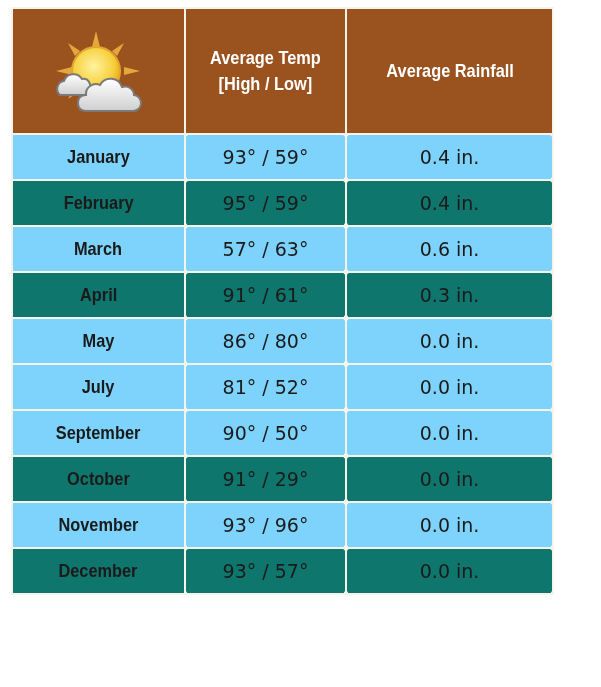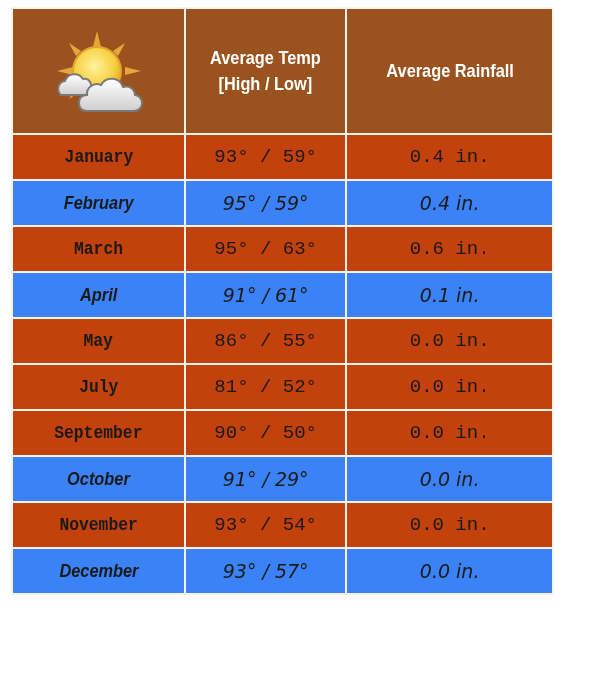--- a/index.html
+++ b/index.html
@@ -27,31 +27,32 @@
   }
   .hdr-text { display: inline-block; transform: scaleX(0.86); }
   .col-month { width: 178px; }
   .col-temp { width: 168px; }
   .col-rain { width: 218px; }
   .weather-table td {
     height: 44px;
     font-size: 19px;
     color: #1a1a1a;
   }
-  .row-odd td { background: #c2410c; font-family: Liberation Mono, monospace; }
-  .row-even td { background: #3b82f6; font-style: italic; }
+  .row-odd td { background: #7dd3fc; }
+  .row-even td { background: #0f766e; }
   .cell-month {
     font-family: "Liberation Sans", sans-serif;
     font-weight: bold;
     font-size: 20px;
   }
   .month-text { display: inline-block; transform: scaleX(0.86); }
   .cell-temp, .cell-rain {
     font-family: "DejaVu Sans", sans-serif;
     font-size: 18px;
+    border-radius: 6px;
   }
   .icon-cell svg { display: block; margin: 0 auto; }
 </style>
 </head>
 <body>
 
 <table class="weather-table">
   <thead>
     <tr>
       <th class="col-month icon-cell">
@@ -101,51 +102,51 @@
       <td class="cell-temp">93° / 59°</td>
       <td class="cell-rain">0.4 in.</td>
     </tr>
     <tr class="row-even">
       <td class="cell-month"><span class="month-text">February</span></td>
       <td class="cell-temp">95° / 59°</td>
       <td class="cell-rain">0.4 in.</td>
     </tr>
     <tr class="row-odd">
       <td class="cell-month"><span class="month-text">March</span></td>
-      <td class="cell-temp">95° / 63°</td>
+      <td class="cell-temp">57° / 63°</td>
       <td class="cell-rain">0.6 in.</td>
     </tr>
     <tr class="row-even">
       <td class="cell-month"><span class="month-text">April</span></td>
       <td class="cell-temp">91° / 61°</td>
-      <td class="cell-rain">0.1 in.</td>
+      <td class="cell-rain">0.3 in.</td>
     </tr>
     <tr class="row-odd">
       <td class="cell-month"><span class="month-text">May</span></td>
-      <td class="cell-temp">86° / 55°</td>
+      <td class="cell-temp">86° / 80°</td>
       <td class="cell-rain">0.0 in.</td>
     </tr>
     <tr class="row-odd">
       <td class="cell-month"><span class="month-text">July</span></td>
       <td class="cell-temp">81° / 52°</td>
       <td class="cell-rain">0.0 in.</td>
     </tr>
     <tr class="row-odd">
       <td class="cell-month"><span class="month-text">September</span></td>
       <td class="cell-temp">90° / 50°</td>
       <td class="cell-rain">0.0 in.</td>
     </tr>
     <tr class="row-even">
       <td class="cell-month"><span class="month-text">October</span></td>
       <td class="cell-temp">91° / 29°</td>
       <td class="cell-rain">0.0 in.</td>
     </tr>
     <tr class="row-odd">
       <td class="cell-month"><span class="month-text">November</span></td>
-      <td class="cell-temp">93° / 54°</td>
+      <td class="cell-temp">93° / 96°</td>
       <td class="cell-rain">0.0 in.</td>
     </tr>
     <tr class="row-even">
       <td class="cell-month"><span class="month-text">December</span></td>
       <td class="cell-temp">93° / 57°</td>
       <td class="cell-rain">0.0 in.</td>
     </tr>
   </tbody>
 </table>
 

